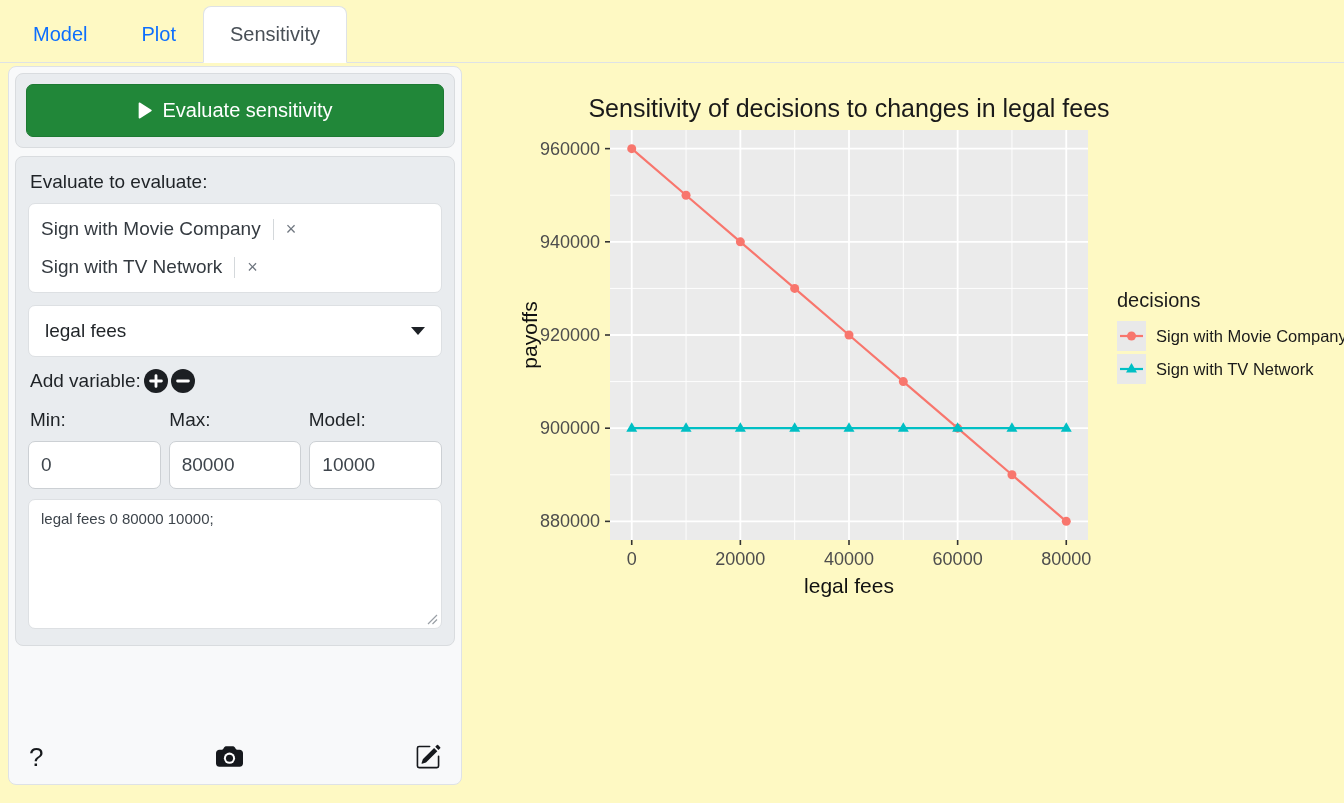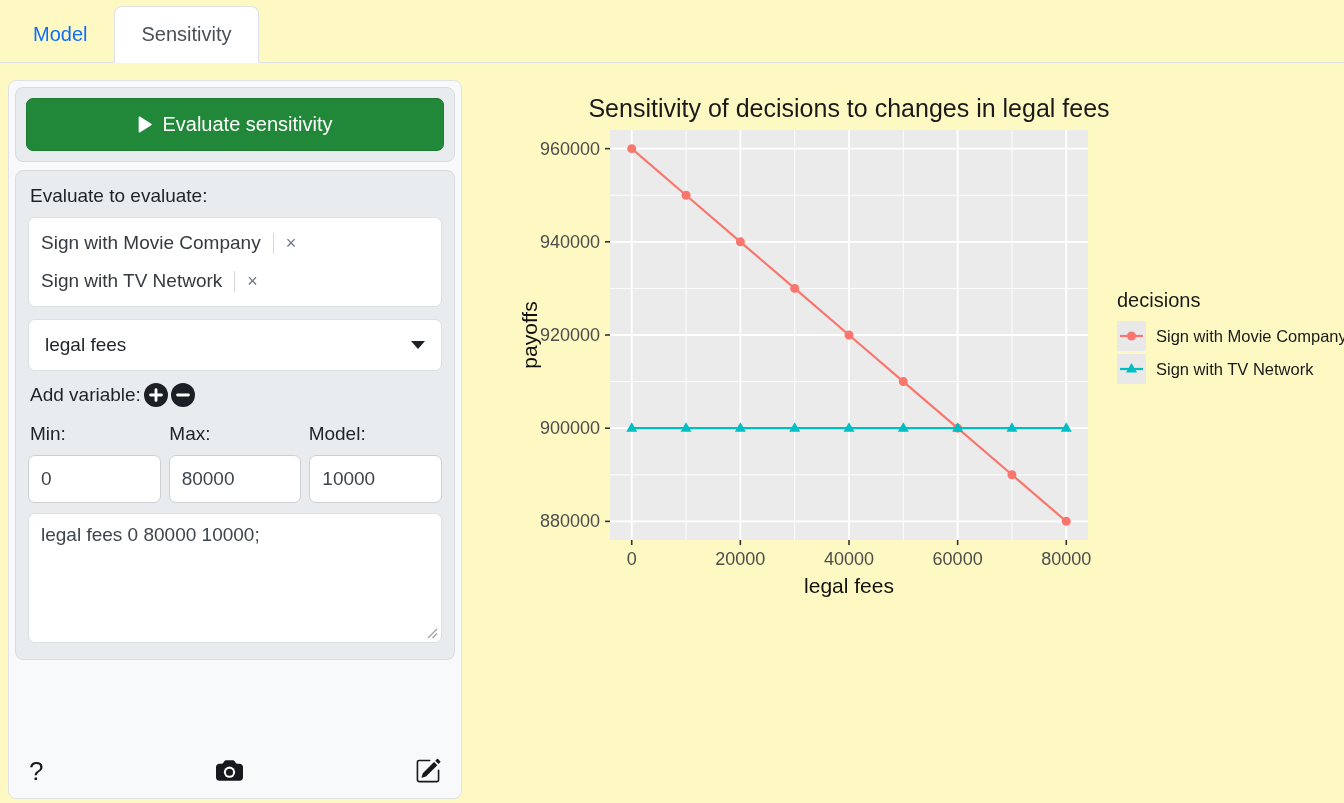--- a/index.html
+++ b/index.html
@@ -5,21 +5,21 @@
   html,body{margin:0;padding:0;background:#fff;font-family:"Liberation Sans",sans-serif;color:#212529;}
   .page{position:relative;width:1344px;height:803px;background:#fef9c3;overflow:hidden;}
 
   
   .tabs{display:flex;align-items:stretch;height:63px;border-bottom:1px solid #dee2e6;padding:6px 0 0 6px;box-sizing:border-box;}
   .tab{display:flex;align-items:center;padding:0 26px;font-size:20px;color:#0d6efd;cursor:pointer;
        border:1px solid transparent;border-radius:8px 8px 0 0;margin-bottom:-1px;}
   .tab.active{background:#fff;color:#495057;border-color:#dee2e6 #dee2e6 #fff;}
 
   
-  .sidebar{position:absolute;left:8px;top:80px;width:454px;height:719px;box-sizing:border-box;
+  .sidebar{position:absolute;left:8px;top:66px;width:454px;height:719px;box-sizing:border-box;
            background:#f8f9fa;border:1px solid #dee2e6;border-radius:8px;padding:6px;
            display:flex;flex-direction:column;}
   .well{background:#e9ecef;border:1px solid #d9dcdf;border-radius:8px;padding:12px;margin-bottom:8px;box-sizing:border-box;}
   .btn-well{padding:10px;}
   .eval-btn{width:100%;display:flex;align-items:center;justify-content:center;gap:10px;
             background:#218739;color:#fff;border:1px solid #1d7a33;border-radius:7px;
             font-size:20px;font-weight:500;padding:14px 0;cursor:pointer;font-family:inherit;}
   .form-label{font-size:19px;margin:2px 2px 10px;color:#1f2327;}
   .multiselect{background:#fff;border:1px solid #dde0e3;border-radius:7px;padding:6px 12px;margin-bottom:12px;}
   .ms-item{display:flex;align-items:center;padding:8px 0;font-size:19px;color:#343a40;}
@@ -30,37 +30,38 @@
   .addvar-row{display:flex;align-items:center;gap:3px;margin:2px 2px 16px;}
   .addvar-row .form-label{margin:0;}
   .circle-btn{display:inline-flex;cursor:pointer;}
   .grid3{display:grid;grid-template-columns:1fr 1fr 1fr;gap:8px;}
   .range-labels{font-size:19px;margin:0 2px 10px;color:#1f2327;}
   .range-inputs{margin-bottom:10px;}
   .range-inputs input{height:48px;background:#fff;border:1px solid #ccd0d4;border-radius:7px;
                       font-size:19px;padding:0 12px;color:#3e454c;font-family:inherit;width:100%;box-sizing:border-box;}
   .ta-wrap{position:relative;}
   .ta-wrap textarea{width:100%;height:130px;box-sizing:border-box;background:#fff;border:1px solid #dde0e3;border-radius:7px;
-           font-size:19px;padding:10px 12px;color:#3e454c;font-family:inherit;resize:none;}
+           font-size:15px;padding:10px 12px;color:#3e454c;font-family:inherit;resize:none;}
   .resize-handle{position:absolute;right:4px;bottom:8px;}
   .side-footer{margin-top:auto;display:flex;align-items:center;justify-content:space-between;padding:6px 14px 8px;}
   .help{font-size:26px;color:#16191c;cursor:pointer;line-height:1;}
   .icon-btn{display:inline-flex;cursor:pointer;}
 
   
   .chart-wrap{position:absolute;left:520px;top:88px;width:824px;height:520px;}
   #chart-svg text{font-family:"Liberation Sans",sans-serif;}
 </style>
 </head>
 <body>
 
 <div class="page">
 
   <nav class="tabs">
     <div class="tab">Model</div>
+    <div class="tab">Plot</div>
     <div class="tab active">Sensitivity</div>
   </nav>
 
   <aside class="sidebar">
 
     <div class="well btn-well">
       <button class="eval-btn">
         <svg viewBox="0 0 14 16" width="15" height="17">
             <path d="M1.5 1.2v13.6c0 .6.65.95 1.15.63l10.7-6.8a.75.75 0 0 0 0-1.26L2.65.57C2.15.25 1.5.6 1.5 1.2z" fill="#ffffff"></path>
           </svg>

